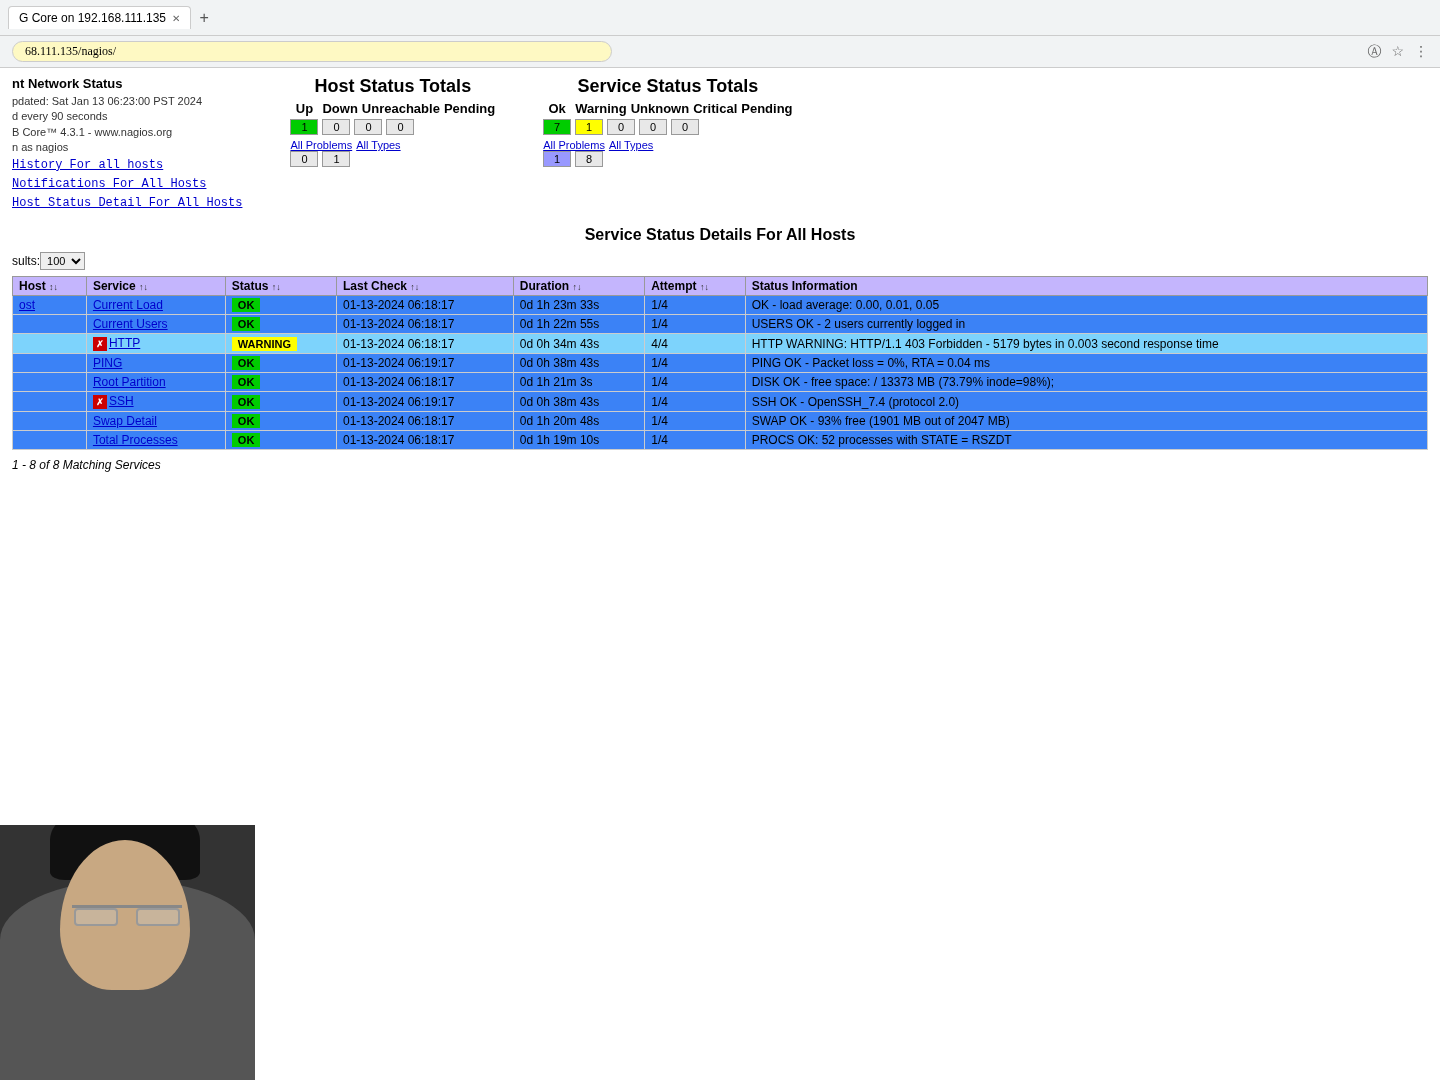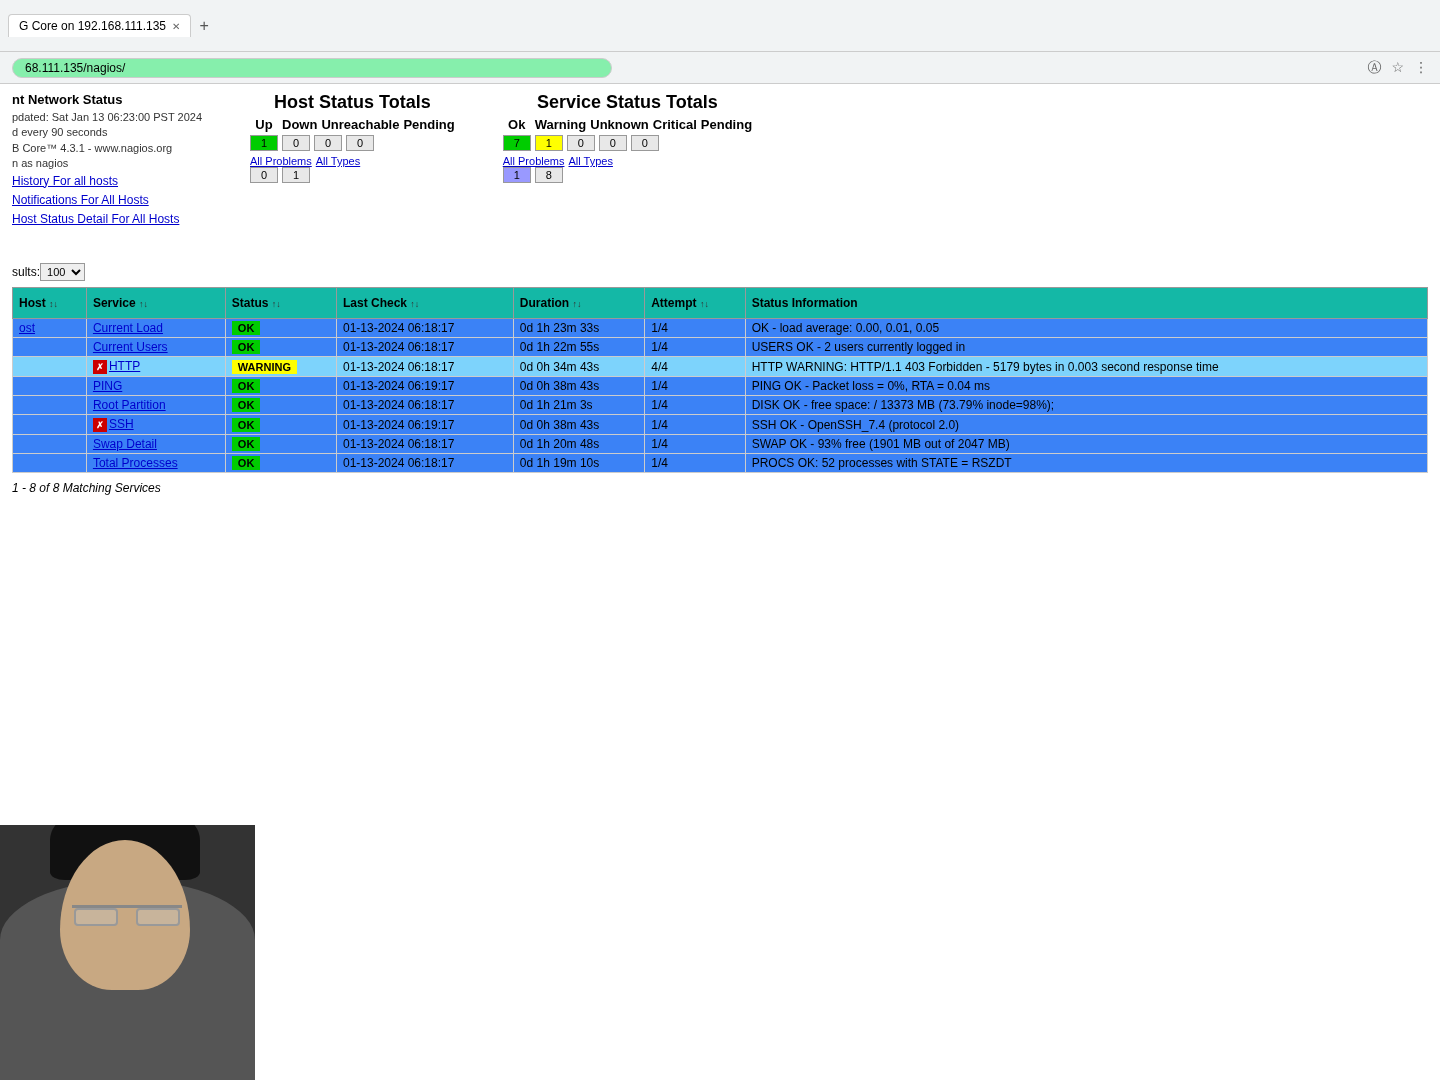--- a/index.html
+++ b/index.html
@@ -11,21 +11,21 @@
     }
 
     
     .browser-bar {
       background: #f1f3f4;
       border-bottom: 1px solid #ccc;
       padding: 4px 8px;
       display: flex;
       align-items: center;
       gap: 8px;
-      height: 52px;
+      height: 36px;
     }
     .browser-tab {
       background: #fff;
       border: 1px solid #ccc;
       border-bottom: none;
       padding: 4px 10px;
       font-size: 12px;
       border-radius: 4px 4px 0 0;
       display: flex;
       align-items: center;
@@ -46,27 +46,28 @@
     .address-bar {
       background: #f1f3f4;
       border-bottom: 1px solid #ccc;
       padding: 4px 12px;
       display: flex;
       align-items: center;
       gap: 8px;
       height: 32px;
     }
     .url-box {
-      background: #86efac;
+      background: #fef9c3;
       border: 1px solid #ccc;
       border-radius: 12px;
       padding: 2px 12px;
       font-size: 12px;
       flex: 1;
       max-width: 600px;
+      font-family: Liberation Serif, serif;
     }
     .browser-icons {
       margin-left: auto;
       display: flex;
       gap: 10px;
       color: #666;
       font-size: 14px;
     }
 
     
@@ -139,21 +140,22 @@
       padding: 1px 4px;
       font-size: 11px;
       text-align: center;
       min-width: 28px;
       background: #e8e8e8;
     }
     .ap-cell.blue-bg { background: #9999ff; }
 
     
     .nav-links {
-      margin-bottom: 24px;
+      margin-bottom: 3px;
+      font-family: Liberation Mono, monospace;
     }
     .nav-links a {
       display: block;
       color: #0000cc;
       text-decoration: underline;
       font-size: 12px;
       cursor: pointer;
       line-height: 1.6;
     }
 
@@ -178,23 +180,23 @@
       padding: 1px 2px;
     }
 
     
     .service-table {
       width: 100%;
       border-collapse: collapse;
       font-size: 12px;
     }
     .service-table th {
-      background: #14b8a6;
+      background: #c4b5fd;
       border: 1px solid #999;
-      padding: 8px 6px;
+      padding: 2px 6px;
       text-align: left;
       font-size: 12px;
       white-space: nowrap;
     }
     .service-table td {
       border: 1px solid #ccc;
       padding: 2px 6px;
       vertical-align: middle;
     }
     .service-table tr.row-ok td { background: #3b82f6; }
@@ -399,20 +401,21 @@
         <span class="ap-link">All Types</span>
       </div>
       <div class="totals-row">
         <span class="ap-cell blue-bg">1</span>
         <span class="ap-cell">8</span>
       </div>
     </div>
 
   </div>
 
+  <div class="main-title">Service Status Details For All Hosts</div>
 
   <div class="results-row">
     <span>sults:</span>
     <select class="results-select">
       <option>100</option>
       <option>50</option>
       <option>25</option>
       <option>All</option>
     </select>
   </div>

